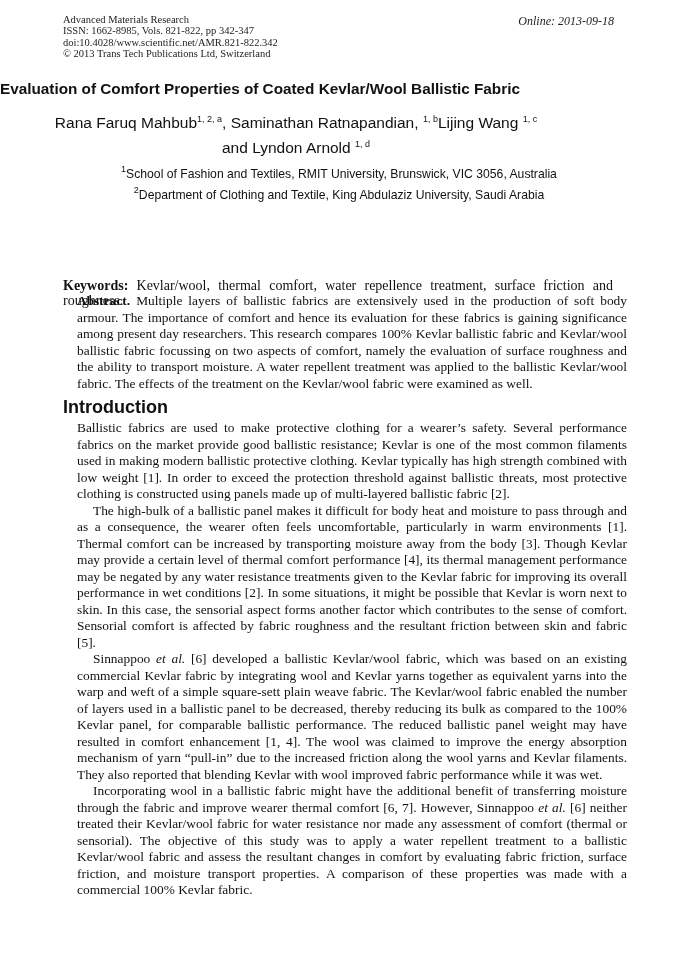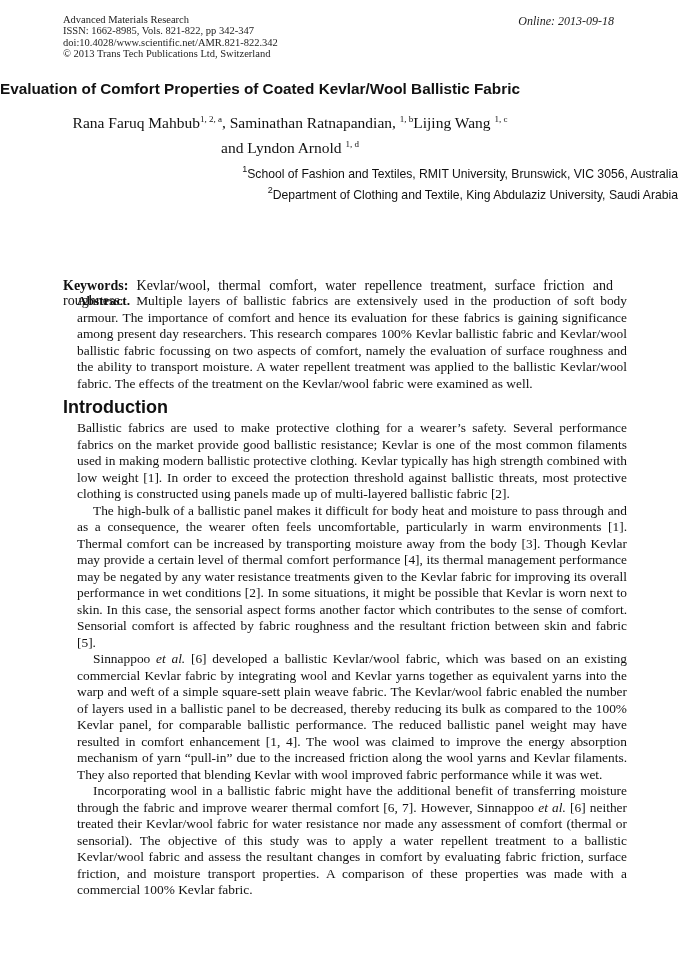--- a/index.html
+++ b/index.html
@@ -1,22 +1,22 @@
 <!DOCTYPE html>
 <html><head>
 <meta charset="utf-8">
 <style>
   html, body { margin: 0; padding: 0; background: #ffffff; }
   body { width: 678px; height: 959px; position: relative; overflow: hidden; color: #111; }
   .hdr { position: absolute; left: 63px; top: 14px; font-family: "Liberation Serif", serif; font-size: 10.5px; line-height: 11.3px; color: #222; }
   .online { position: absolute; right: 64px; top: 14px; font-family: "Liberation Serif", serif; font-style: italic; font-size: 12px; color: #222; }
   .title { position: absolute; left: 0; width: 678px; top: 80px; text-align: left; font-family: "Liberation Sans", sans-serif; font-weight: bold; font-size: 15.3px; }
-  .authors { position: absolute; left: 4px; width: 572px; top: 110px; text-align: center; font-family: Liberation Serif, serif; font-size: 15.5px; line-height: 25px; }
+  .authors { position: absolute; left: 10px; width: 572px; top: 110px; text-align: center; font-family: Liberation Sans, sans-serif; font-size: 15.5px; line-height: 25px; }
   .authors sup, .aff sup { font-size: 9px; vertical-align: 6px; line-height: 0; }
-  .aff { position: absolute; left: 0; width: 678px; top: 164px; text-align: right; font-family: "Liberation Sans", sans-serif; font-size: 12.2px; line-height: 21px; }
+  .aff { position: absolute; left: 0; width: 678px; top: 164px; text-align: center; font-family: "Liberation Sans", sans-serif; font-size: 12.2px; line-height: 21px; }
   .aff .emails { line-height: 15px; margin-top: 1px; }
   .kw { position: absolute; left: 63px; width: 550px; top: 257px; font-family: Liberation Serif, serif; font-size: 14px; line-height: 15px; text-align: justify; margin-top: 21px; }
   .kw b { font-weight: bold; }
   .body { position: absolute; left: 77px; width: 550px; font-family: "Liberation Serif", serif; font-size: 13.4px; line-height: 16.5px; text-align: justify; }
   .abstract { top: 293px; }
   .abstract b { font-weight: bold; }
   .intro-h { position: absolute; left: 63px; top: 397px; font-family: Liberation Sans, sans-serif; font-weight: bold; font-size: 18px; }
   .intro { top: 420px; }
   .intro p { margin: 0; }
   .intro p.indent { text-indent: 16px; }

